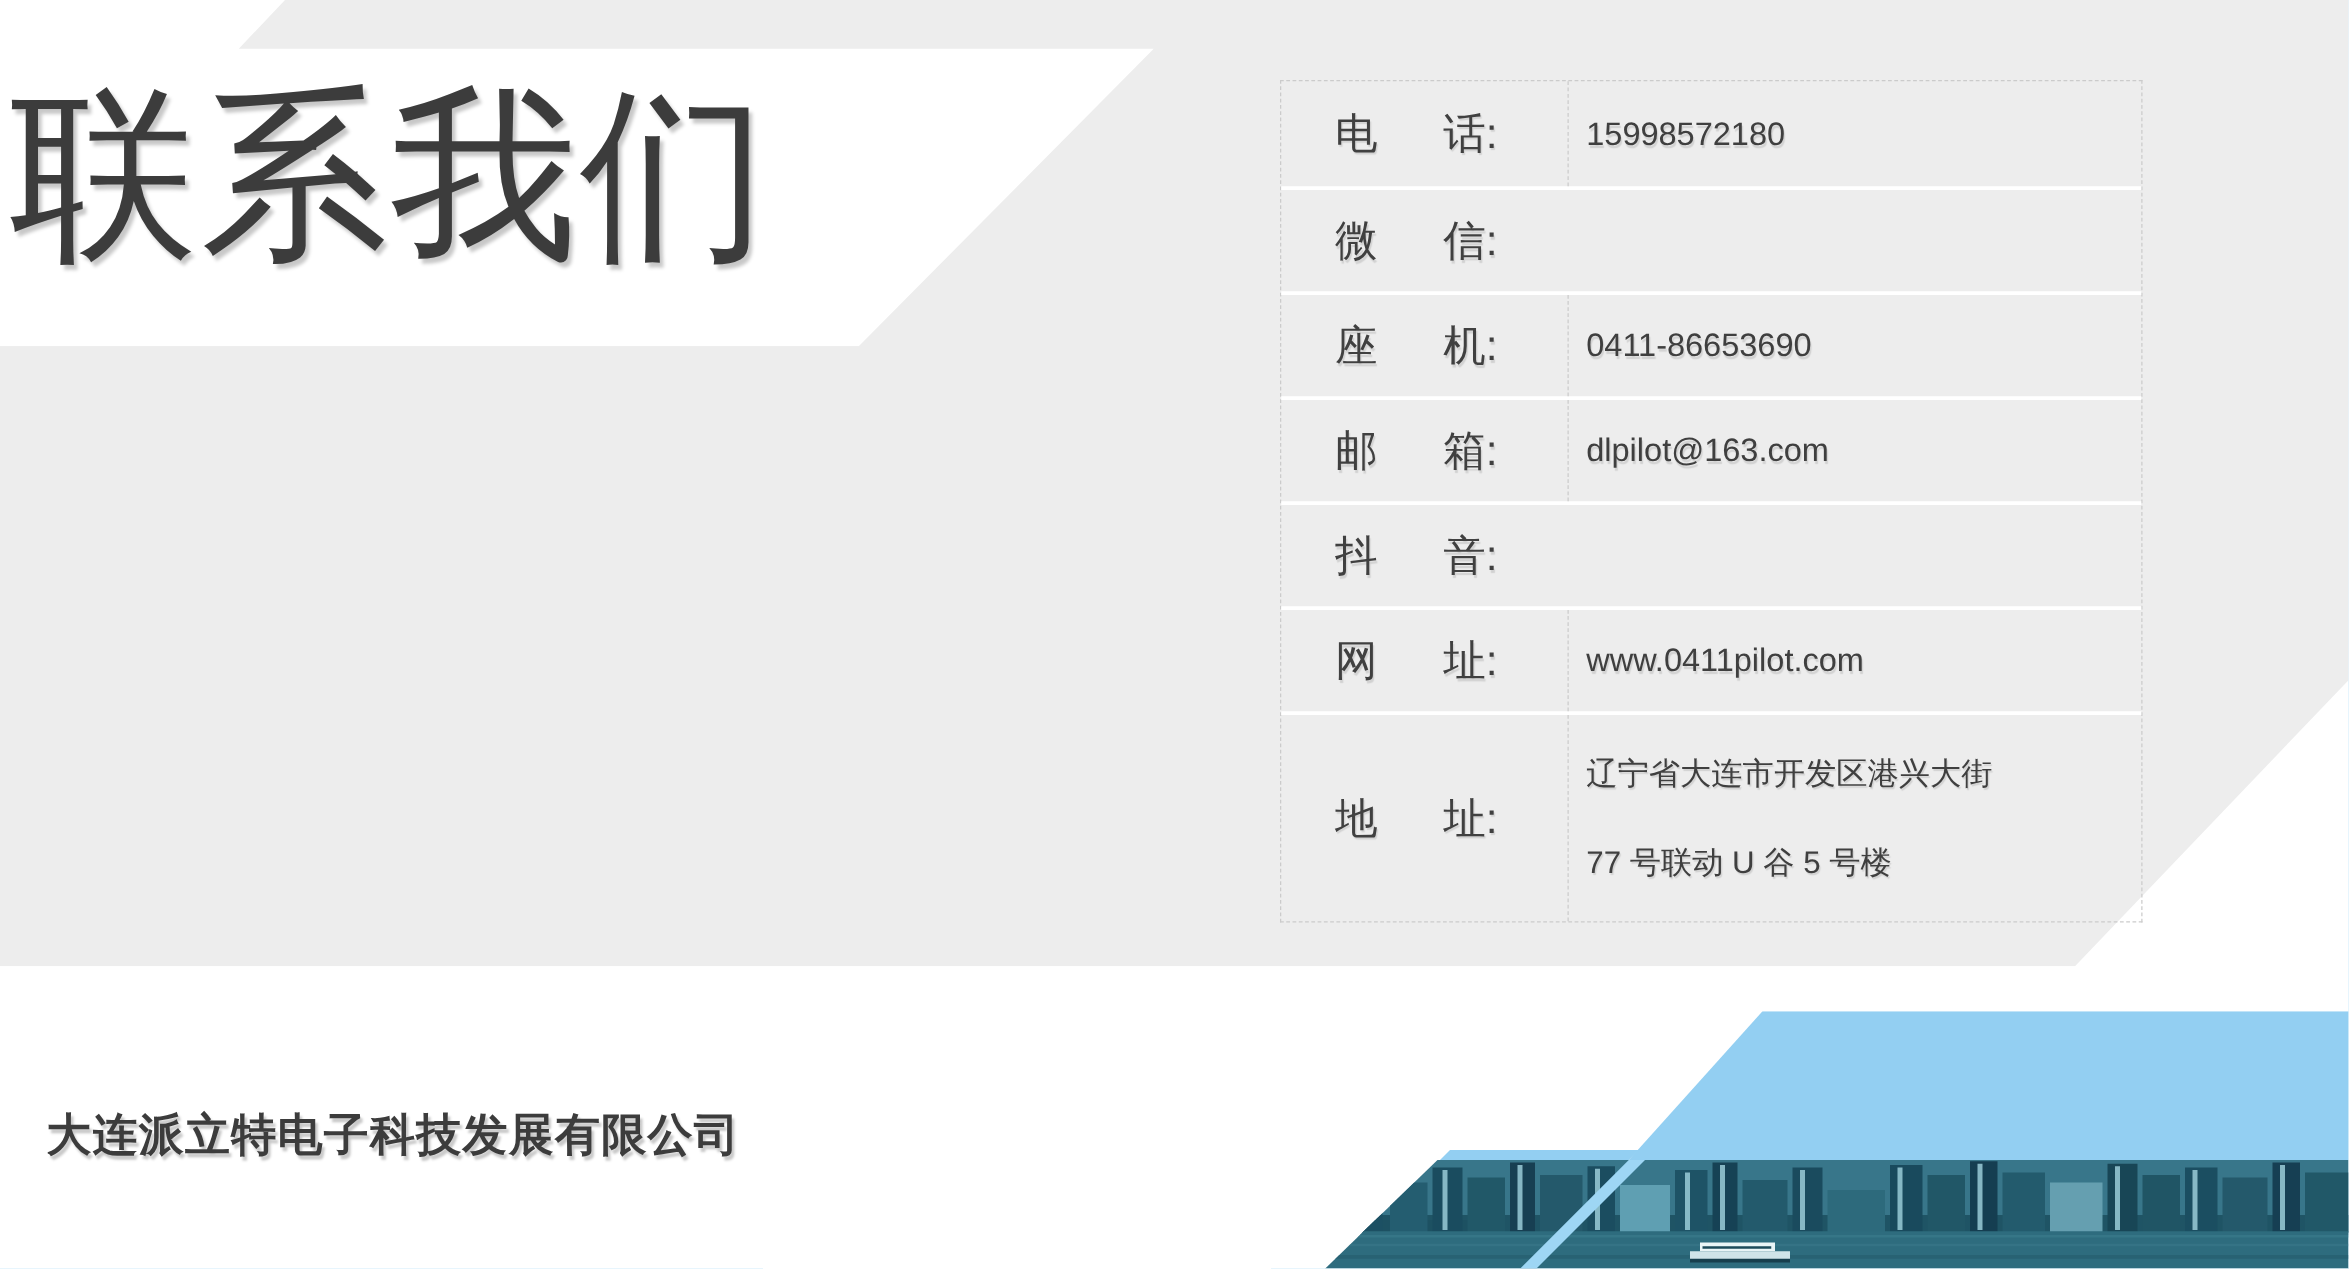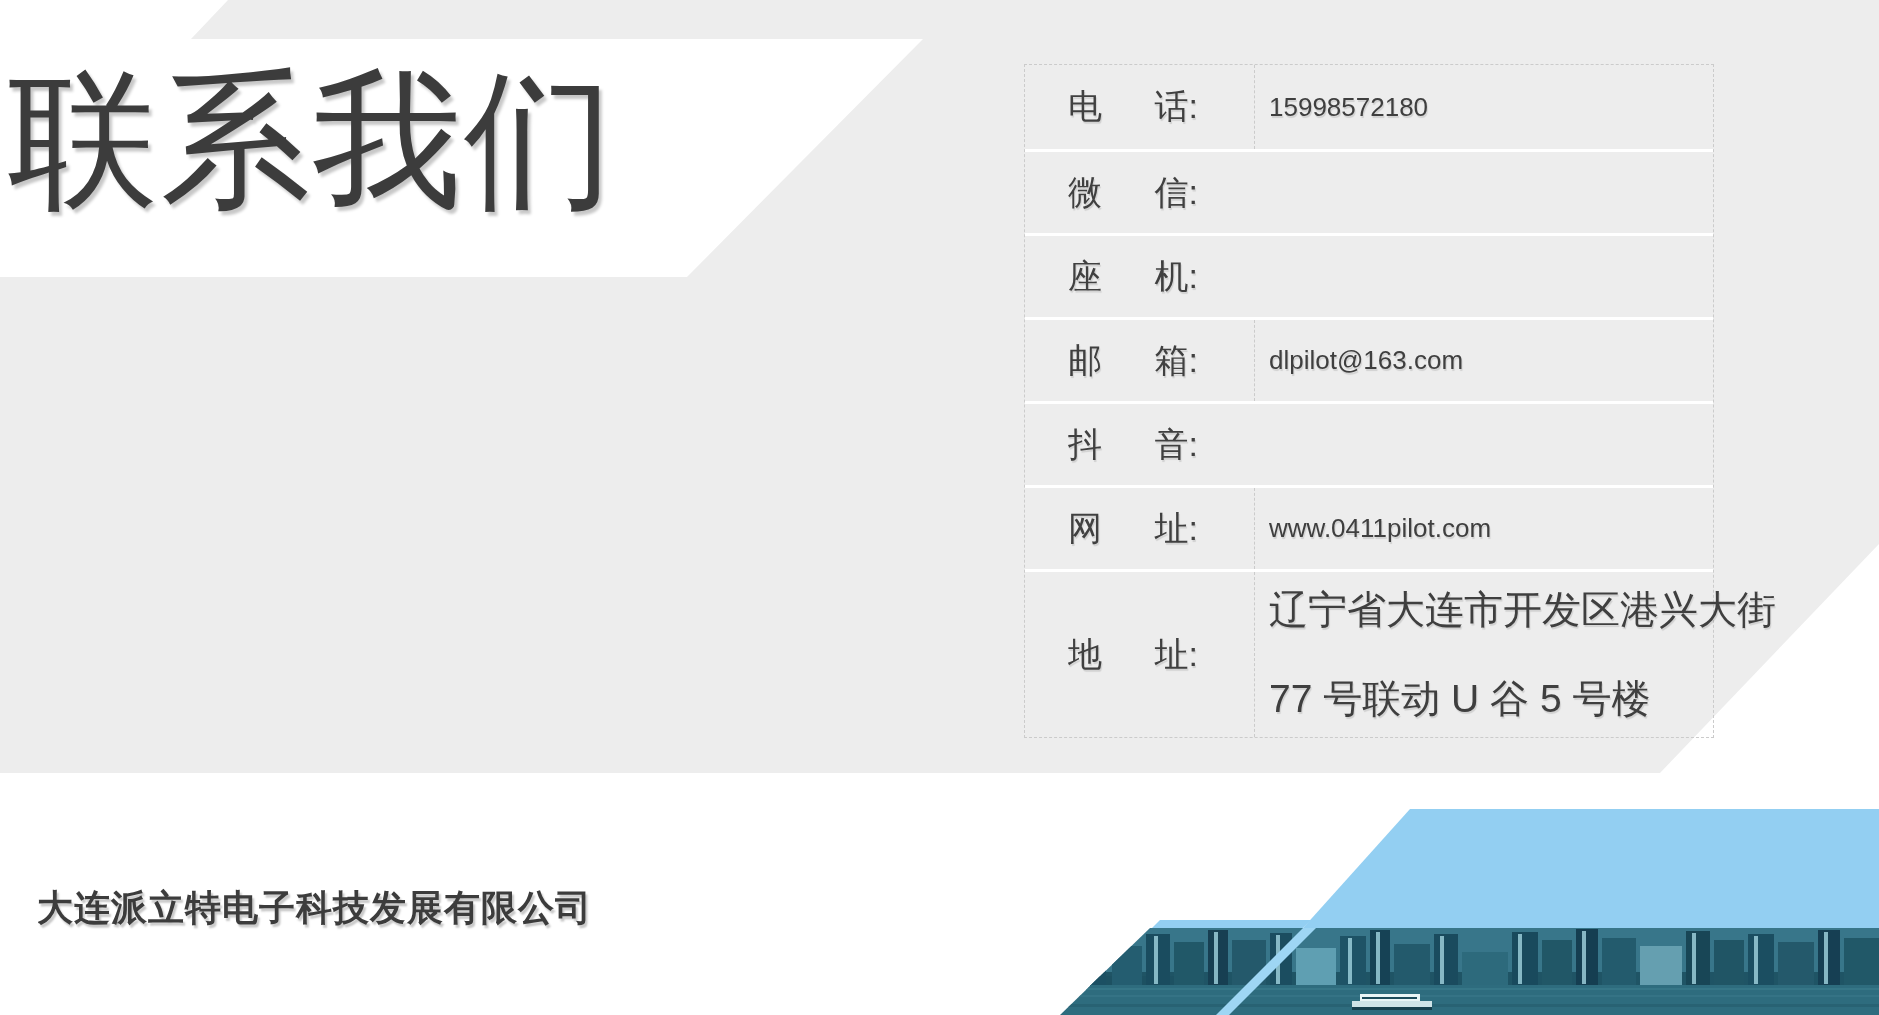--- a/index.html
+++ b/index.html
@@ -42,21 +42,21 @@
     font-size:34px;color:#404040;text-shadow:1px 2px 1px rgba(0,0,0,0.12);
   }
   .cell-value{
     flex:1;border-left:1px dashed #cbcbcb;box-sizing:border-box;
     padding-left:14px;display:flex;align-items:center;
     font-size:26px;color:#3f3f3f;text-shadow:1px 2px 1px rgba(0,0,0,0.12);
     white-space:nowrap;
   }
   .cell-value.multiline{
     flex-direction:column;align-items:flex-start;justify-content:center;
-    row-gap:38px;font-size:39px;line-height:1.3;
+    row-gap:38px;font-size:25px;line-height:1.3;
   }
 
   
   .company-name{
     position:absolute;left:37px;top:884px;margin:0;
     font-size:36px;font-weight:900;color:#3c3c3c;letter-spacing:1px;
     text-shadow:2px 3px 2px rgba(0,0,0,0.22);white-space:nowrap;
   }
 
   
@@ -93,20 +93,21 @@
       <span>微</span>
       <span>信:</span>
     </div>
   </div>
 
   <div class="c-row">
     <div class="cell-label">
       <span>座</span>
       <span>机:</span>
     </div>
+    <div class="cell-value">0411-86653690</div>
   </div>
 
   <div class="c-row">
     <div class="cell-label">
       <span>邮</span>
       <span>箱:</span>
     </div>
     <div class="cell-value">dlpilot@163.com</div>
   </div>
 

